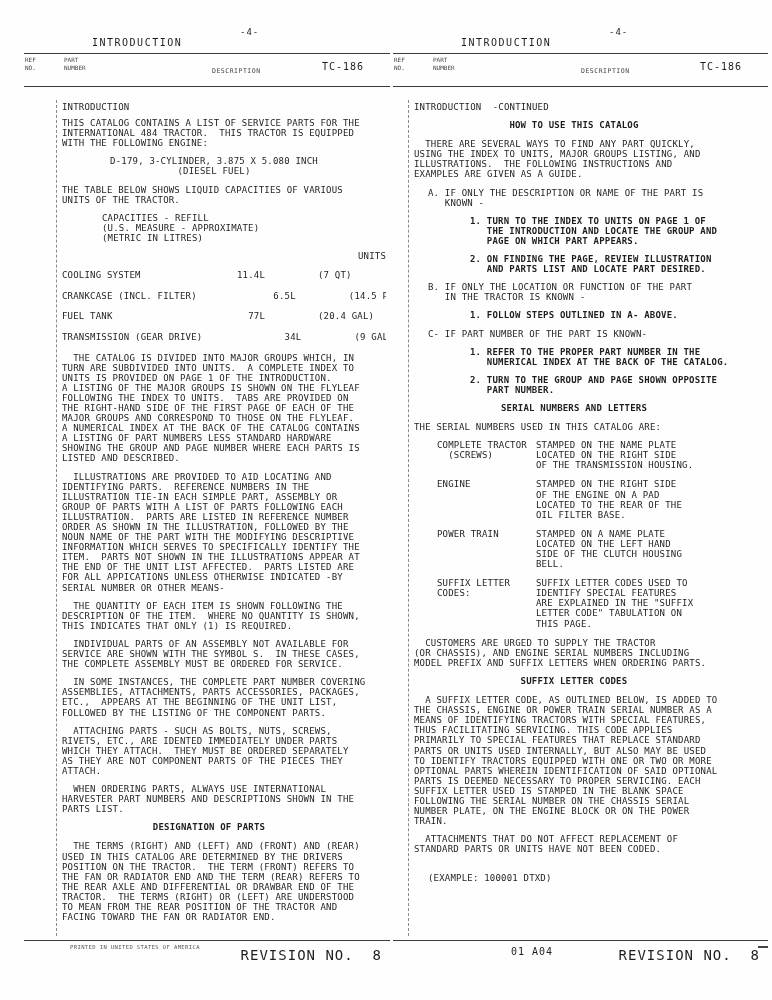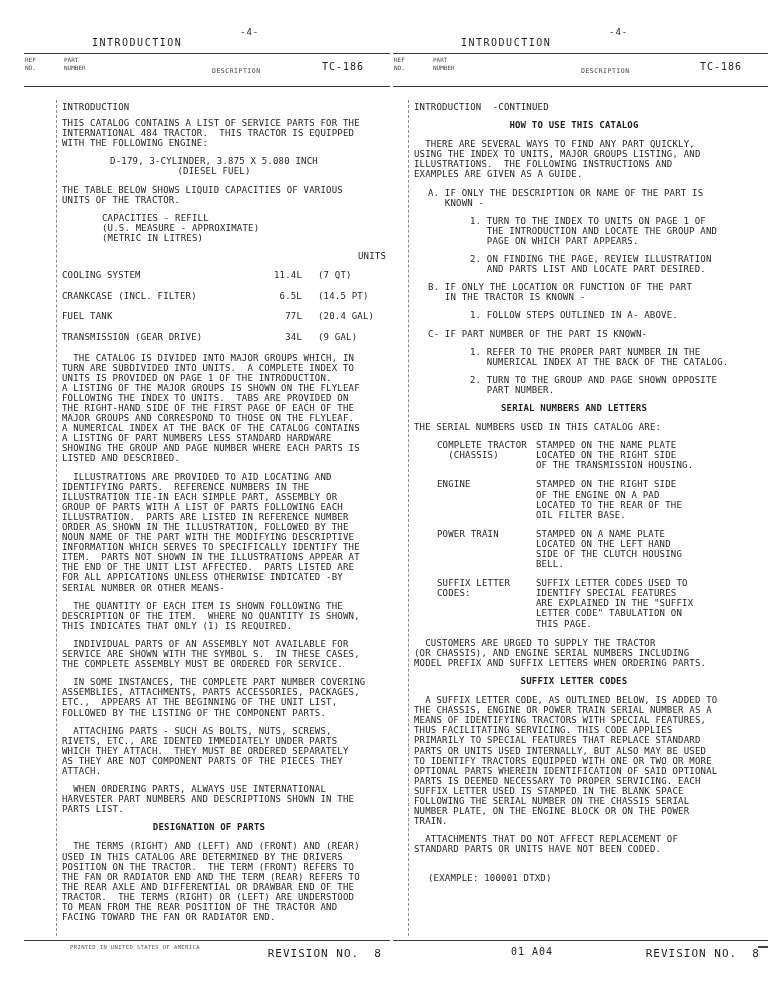--- a/index.html
+++ b/index.html
@@ -54,45 +54,45 @@
   .para { margin: 0 0 8px 0; white-space: pre-wrap; }
   .tight { margin-bottom: 6px; }
   .center-block { text-align: center; margin: 0 20px 8px 0; white-space: pre-wrap; }
   .heading { text-align: center; margin: 4px 30px 9px 0; white-space: pre; font-weight: bold; }
   .cap-header { margin: 4px 0 8px 40px; white-space: pre-wrap; }
   .units-heading { margin: 2px 0 9px 102px; white-space: pre; text-align: right; }
 
   .cap-table { margin: 0 0 6px 0; }
   .cap-row {
     display: grid; grid-template-columns: 1fr 62px 84px;
-    margin-bottom: 10.5px; white-space: pre;
+    margin-bottom: 10.5px; white-space: pre; gap: 37px;
   }
   .cap-metric { text-align: right; }
   .cap-us { padding-left: 16px; }
 
   .step-l1 { margin: 0 0 8px 14px; white-space: pre-wrap; }
-  .step-l2 { margin: 0 0 8px 56px; white-space: pre-wrap; }
+  .step-l2 { margin: 0 0 8px 56px; white-space: pre-wrap; font-weight: bold; }
 
   .serial-row {
     display: grid; grid-template-columns: 122px 1fr;
     margin-bottom: 9px;
   }
   .serial-term { padding-left: 23px; white-space: pre-wrap; }
   .serial-def  { white-space: pre-wrap; }
 
   .example-line { margin: 19px 0 0 14px; white-space: pre; }
 
   
   .footer {
     position: absolute; top: 914px; left: 0; right: 0; height: 24px;
     border-top: 1.5px solid #3a3a3a;
   }
   .footer-printed { position: absolute; left: 46px; top: 3px; font-size: 5.5px; letter-spacing: .4px; color:#555; }
   .footer-code    { position: absolute; left: 118px; top: 5px; font-size: 10px; letter-spacing: 1px; }
-  .footer-revision{ position: absolute; right: 8px; top: 6px; font-size: 11px; letter-spacing: 1px; white-space: pre; }
+  .footer-revision{ position: absolute; right: 8px; top: 6px; font-size: 14px; letter-spacing: 1px; white-space: pre; }
   .edge-tick { position: absolute; right: 0px; top: 920px; width: 10px; border-top: 2px solid #444; }
 </style>
 </head>
 <body>
 
 <div class="sheet">
 
   <div class="page page-left">
     <div class="running-row">
       <span class="running-title">INTRODUCTION</span>
@@ -238,21 +238,21 @@
       <div class="step-l2">1. REFER TO THE PROPER PART NUMBER IN THE
    NUMERICAL INDEX AT THE BACK OF THE CATALOG.</div>
       <div class="step-l2">2. TURN TO THE GROUP AND PAGE SHOWN OPPOSITE
    PART NUMBER.</div>
 
       <div class="heading">SERIAL NUMBERS AND LETTERS</div>
       <div class="para">THE SERIAL NUMBERS USED IN THIS CATALOG ARE:</div>
 
       <div class="serial-row">
         <span class="serial-term">COMPLETE TRACTOR
-  (CHASSIS)</span>
+  (SCREWS)</span>
         <span class="serial-def">STAMPED ON THE NAME PLATE
 LOCATED ON THE RIGHT SIDE
 OF THE TRANSMISSION HOUSING.</span>
       </div>
       <div class="serial-row">
         <span class="serial-term">ENGINE</span>
         <span class="serial-def">STAMPED ON THE RIGHT SIDE
 OF THE ENGINE ON A PAD
 LOCATED TO THE REAR OF THE
 OIL FILTER BASE.</span>

